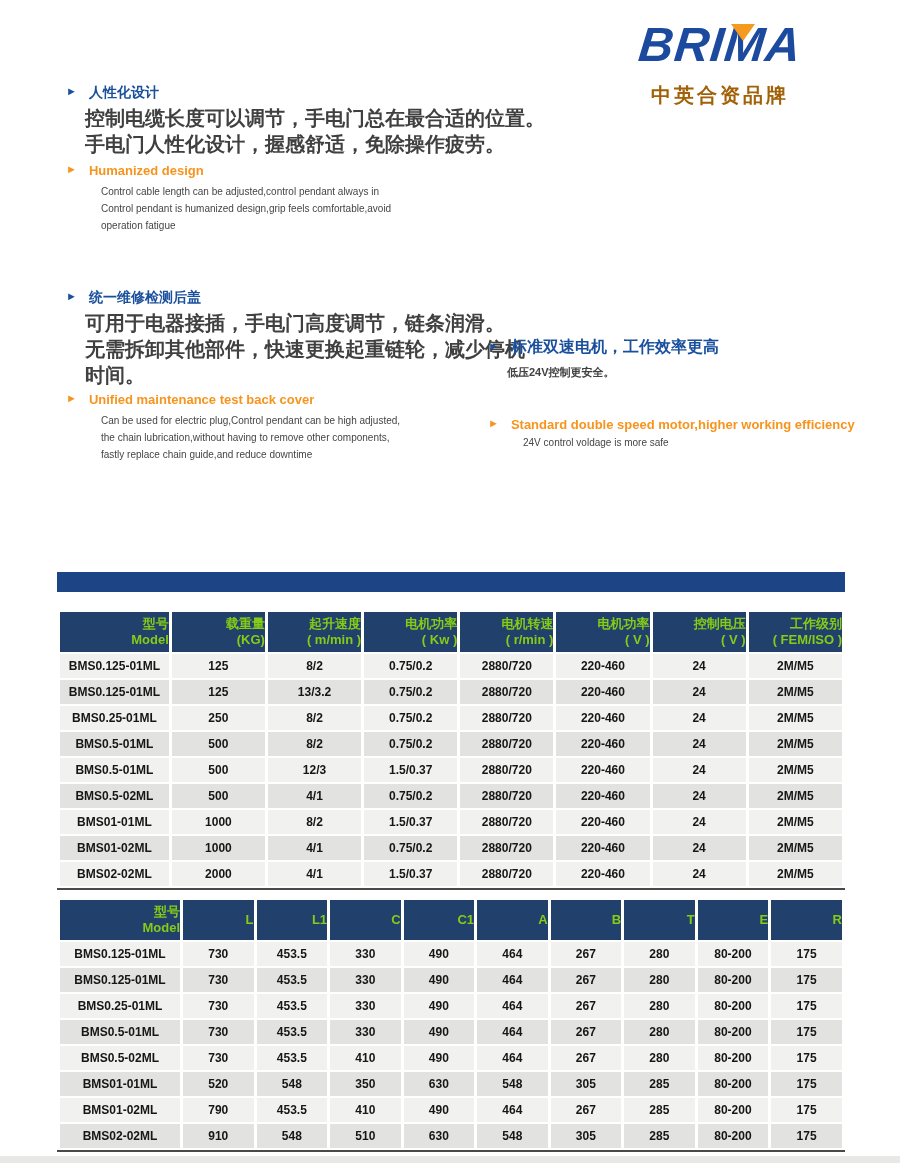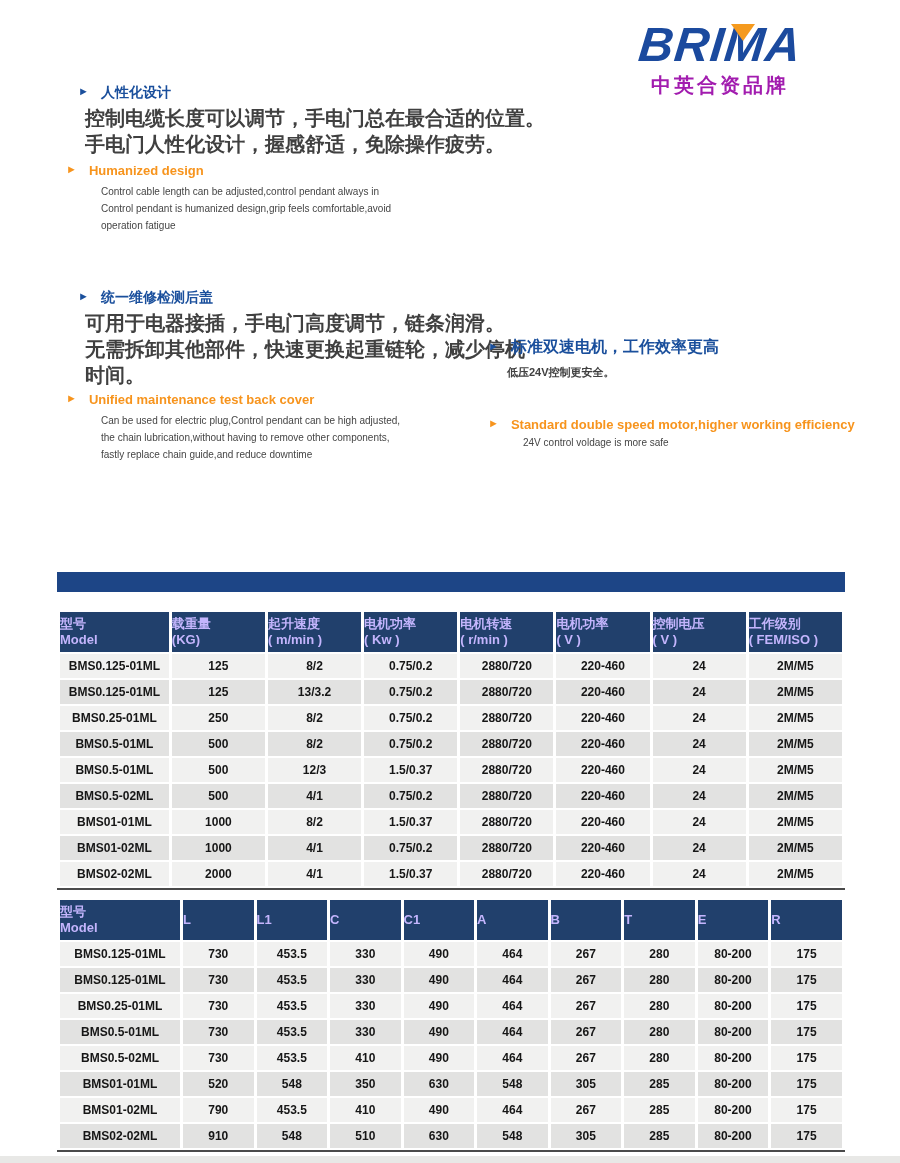--- a/index.html
+++ b/index.html
@@ -16,47 +16,47 @@
     position:relative; display:inline-block;
     font-size:48px; font-weight:bold; font-style:italic;
     letter-spacing:1px; color:#1b4a9e; transform:skewX(-6deg);
     line-height:50px;
   }
   .logo-accent {
     position:absolute; left:136px; top:4px; width:24px; height:17px;
     background:#f59a1e; clip-path:polygon(0 0,100% 0,50% 100%); z-index:2;
   }
   .logo-tagline {
-    margin-top:2px; font-size:20px; font-weight:bold; letter-spacing:3px;
-    color:#a21caf;
+    margin-top:12px; font-size:20px; font-weight:bold; letter-spacing:3px;
+    color:#a16207;
   }
 
   
   .sec-head { white-space:nowrap; font-weight:bold; }
   .sec-head .arrow { font-size:11px; margin-right:12px; vertical-align:2px; }
-  .zh-head { font-size:14px; color:#1a4f9c;margin-left:12px; }
+  .zh-head { font-size:14px; color:#1a4f9c; }
   .zh-head-lg { font-size:16px; color:#1a4f9c; }
   .zh-head .arrow, .zh-head-lg .arrow { color:#1a4f9c; }
   .en-head { font-size:13px; color:#f7941d; }
   .en-head .arrow { color:#f7941d; }
   .zh-body { font-size:20px; line-height:26px; font-weight:bold; color:#404040; }
   .zh-body-lg { font-size:11px; line-height:26px; font-weight:bold; color:#404040; }
   .en-body { font-size:10px; line-height:17px; color:#454545;margin-left:16px; }
 
   
   .blue-bar { left:57px; top:572px; width:788px; height:20px; background:#1d4586; }
 
   
   .table-wrap { left:57px; width:788px; border-bottom:2px solid #4a4a4a; }
   .spec-wrap { top:610px; }
   .dim-wrap  { top:898px; }
   table { width:100%; table-layout:fixed; border-collapse:separate; border-spacing:3px 2px; }
   th {
-    background:#21406c; color:#c4b5fd; font-weight:bold;
-    font-size:13px; line-height:16px; padding:4px 0; text-align:left;
+    background:#21406c; color:#84cc16; font-weight:bold;
+    font-size:13px; line-height:16px; padding:4px 0; text-align:right;
   }
   th div { white-space:nowrap; }
   td {
     background:#f1f1f0; text-align:center; font-size:12px; font-weight:bold;
     color:#161616; height:24px; line-height:24px; white-space:nowrap; overflow:hidden;
   }
   tr.alt td { background:#e2e2e1; }
 
   
   .bottom-strip { left:0; top:1156px; width:900px; height:7px; background:#e8e8e6; }

